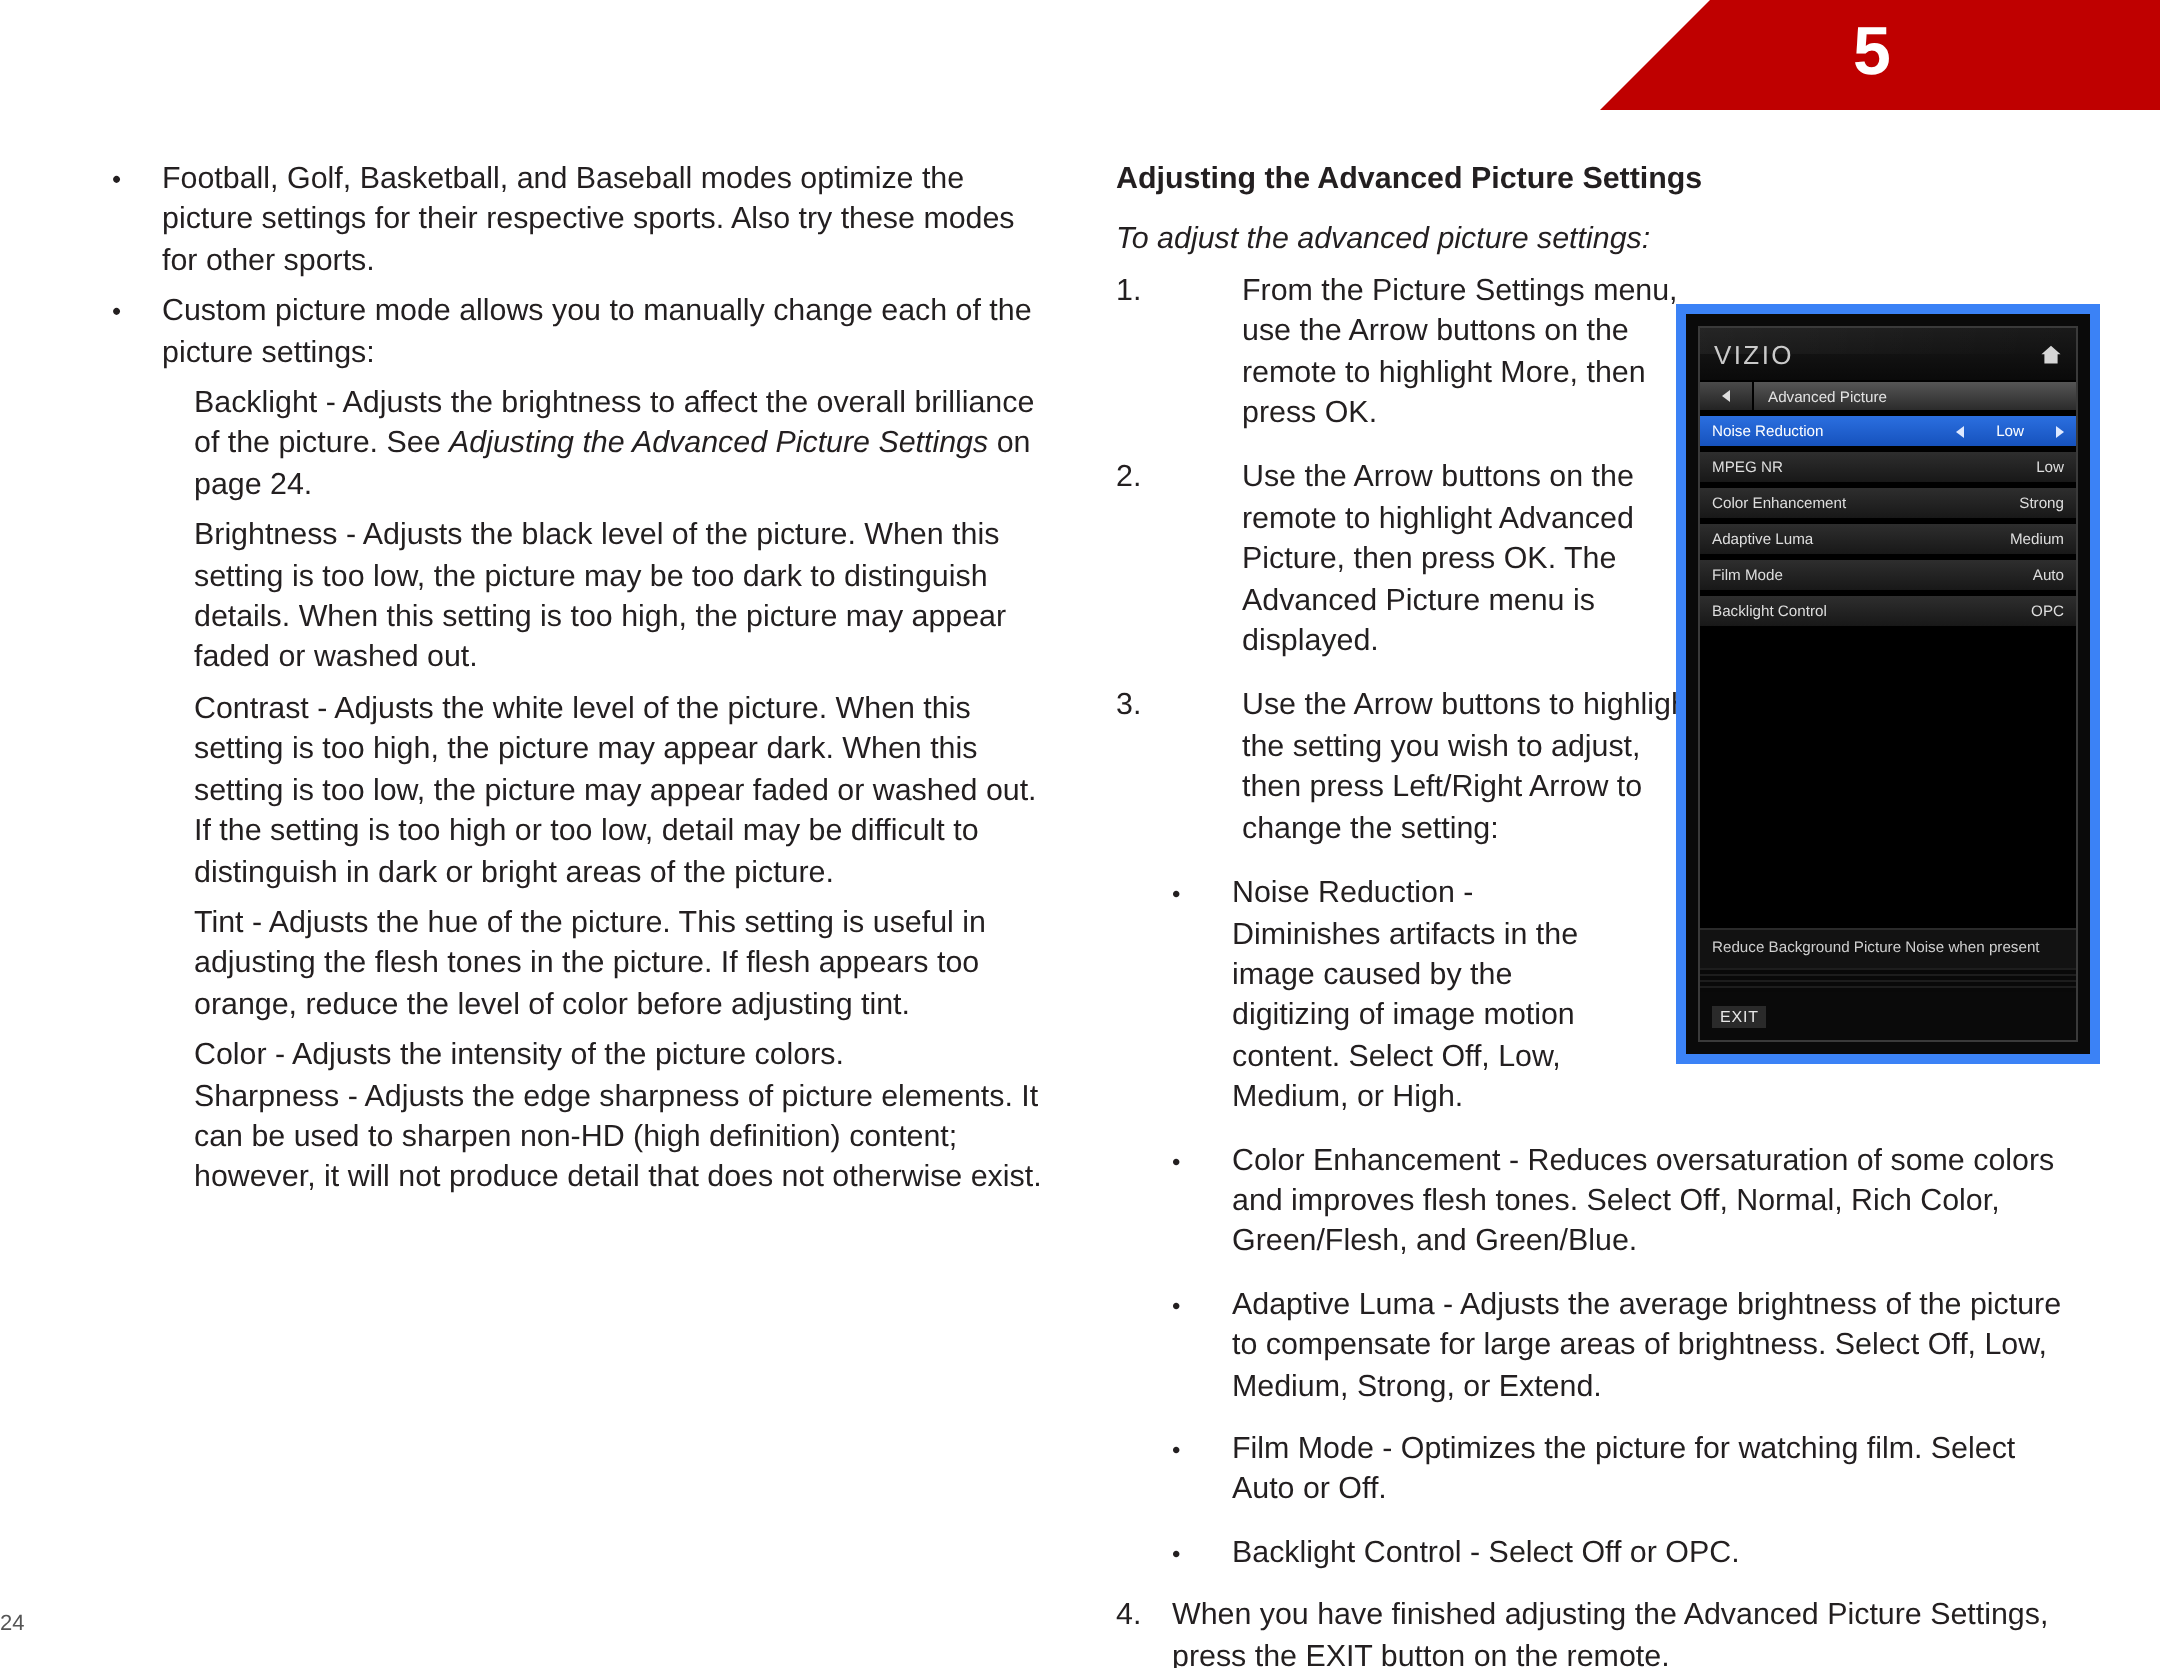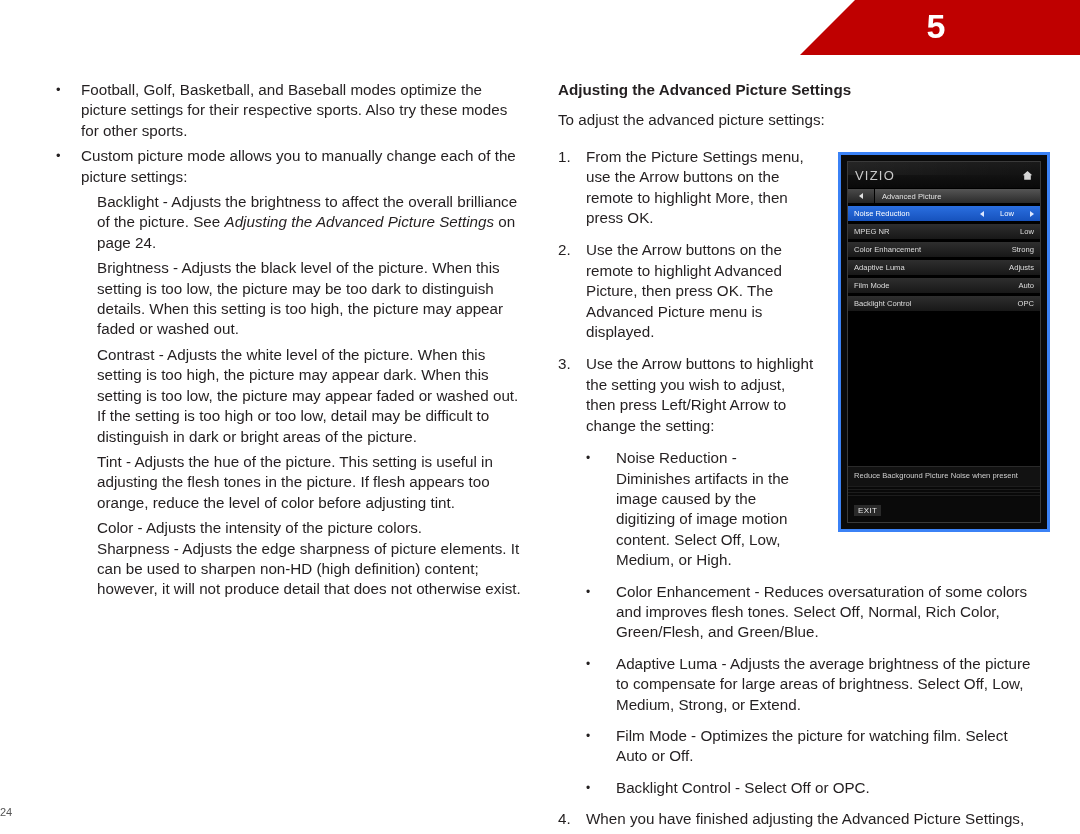--- a/index.html
+++ b/index.html
@@ -82,33 +82,33 @@
     margin-bottom: 5px;
   }
   .indent-para.tight { margin-bottom: 0; }
 
   
   .section-heading {
     font-weight: bold;
     font-size: 15.2px;
     margin-bottom: 10px;
   }
-  .intro-para { margin-bottom: 16px; }
+  .intro-para { margin-bottom: 5px; font-style: italic; }
 
   
   .step-row {
     display: flex;
     margin-bottom: 12px;
   }
   .step-num {
     width: 28px;
     flex: 0 0 28px;
   }
   .step-body { flex: 1 1 auto; }
-  .step-narrow .step-body { width: 232px; flex: 0 0 232px; }
+  .step-narrow .step-body { width: 232px; flex: 0 0 232px; margin-left: 35px; }
 
   
   .sub-bullet {
     display: flex;
     margin-bottom: 11px;
   }
   .sub-bullet .bullet-mark {
     width: 30px;
     flex: 0 0 30px;
     font-size: 12px;
@@ -120,21 +120,21 @@
   .sub-list { margin-left: 28px; }
 
   
   #tv-screenshot {
     position: absolute;
     left: 838px;
     top: 152px;
     width: 212px;
     height: 380px;
     background: #0a0a0a;
-    border: 3px solid #3b82f6;
+    border: 5px solid #3b82f6;
     box-sizing: border-box;
     padding: 6px;
   }
   #osd-panel {
     width: 100%;
     height: 100%;
     background: #000000;
     border: 1px solid #3a3a3a;
     box-sizing: border-box;
     display: flex;
@@ -373,21 +373,21 @@
         </div>
         <div class="osd-row">
           <span>Color Enhancement</span>
           <span class="osd-row-value">
             <span>Strong</span>
           </span>
         </div>
         <div class="osd-row">
           <span>Adaptive Luma</span>
           <span class="osd-row-value">
-            <span>Adjusts</span>
+            <span>Medium</span>
           </span>
         </div>
         <div class="osd-row">
           <span>Film Mode</span>
           <span class="osd-row-value">
             <span>Auto</span>
           </span>
         </div>
         <div class="osd-row">
           <span>Backlight Control</span>

